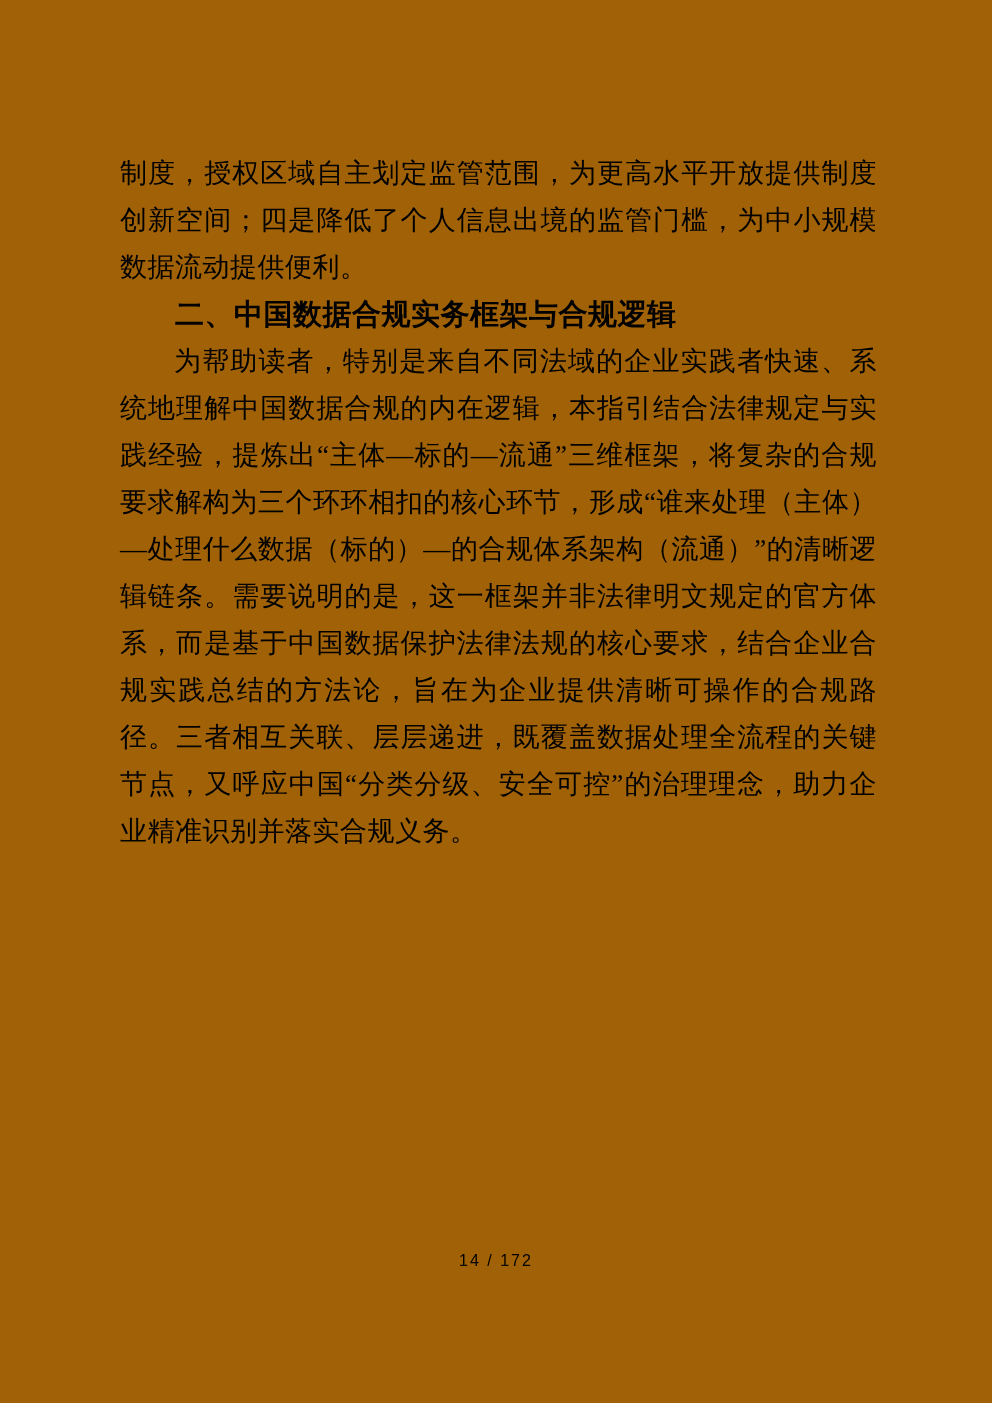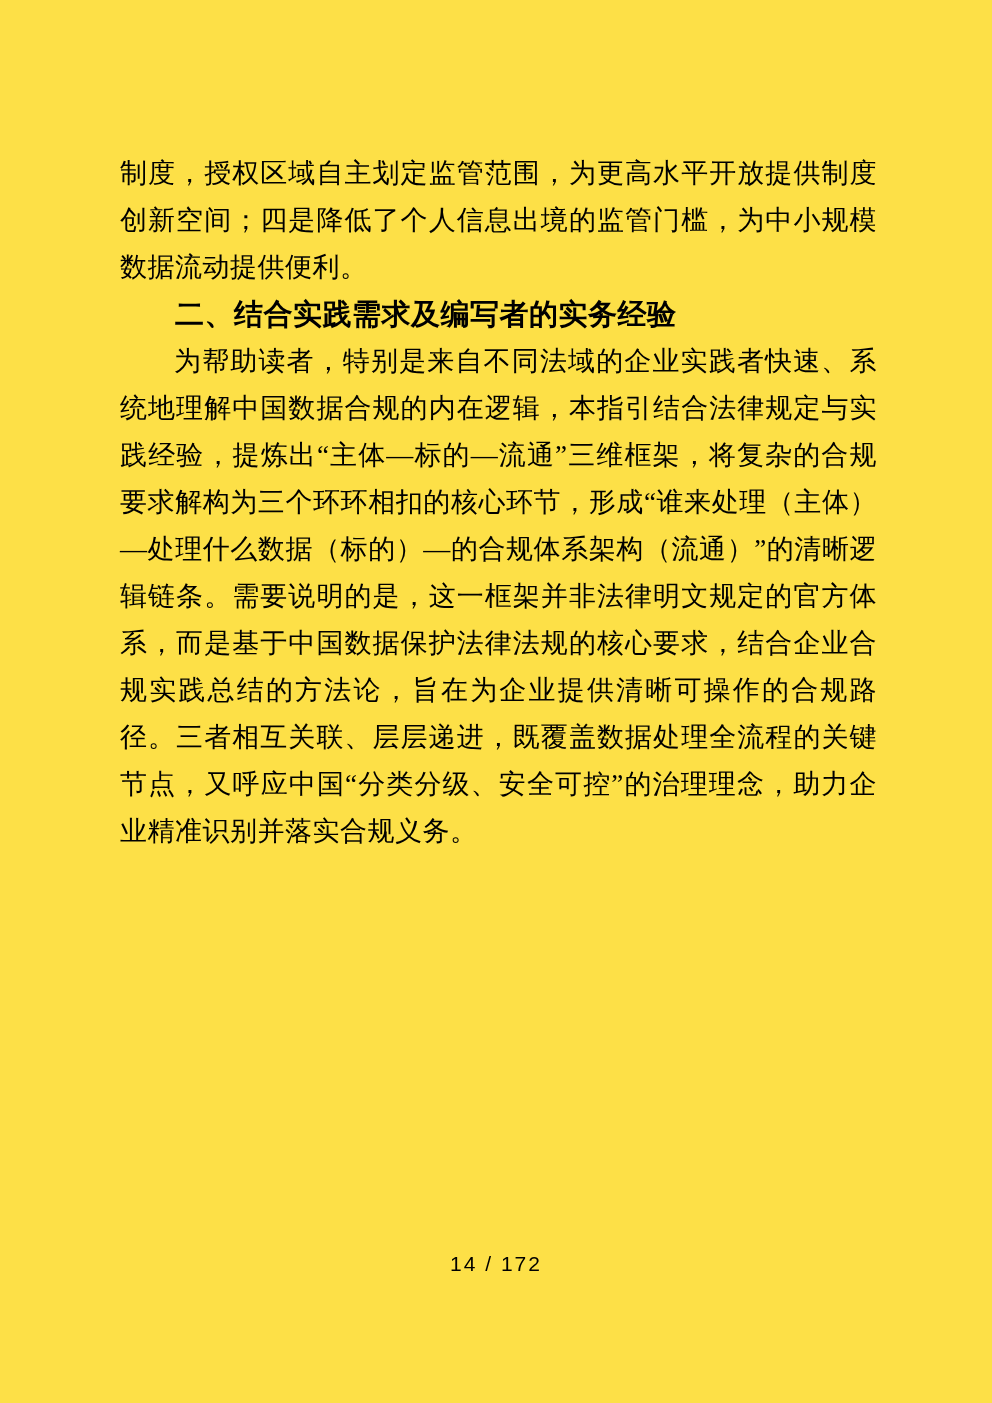--- a/index.html
+++ b/index.html
@@ -11,21 +11,21 @@
     height: 1403px;
     background: #ffffff;
     position: relative;
     overflow: hidden;
     color: #000000;
     font-family: "Liberation Serif", serif;
   }
   .page {
     position: absolute;
     inset: 0;
-    background: #fde047;
+    background: #a16207;
   }
   .body-text {
     position: absolute;
     left: 120px;
     width: 757px;
     top: 150px;
   }
   .para {
     margin: 0;
     font-size: 27px;
@@ -50,30 +50,30 @@
   }
   .footer {
     position: absolute;
     top: 1252px;
     left: 0;
     width: 100%;
     text-align: center;
   }
   .page-number {
     font-family: "Liberation Sans", sans-serif;
-    font-size: 21px;
+    font-size: 16px;
     letter-spacing: 2px;
     color: #000000;
   }
 </style>
 </head>
 <body>
 
 <div class="page">
   <div class="body-text">
     <p class="para no-indent">制度，授权区域自主划定监管范围，为更高水平开放提供制度创新空间；四是降低了个人信息出境的监管门槛，为中小规模数据流动提供便利。</p>
-    <h2 class="heading">二、结合实践需求及编写者的实务经验</h2>
+    <h2 class="heading">二、中国数据合规实务框架与合规逻辑</h2>
     <p class="para">为帮助读者，特别是来自不同法域的企业实践者快速、系统地理解中国数据合规的内在逻辑，本指引结合法律规定与实践经验，提炼出“主体—标的—流通”三维框架，将复杂的合规要求解构为三个环环相扣的核心环节，形成“谁来处理（主体）—处理什么数据（标的）—的合规体系架构（流通）”的清晰逻辑链条。需要说明的是，这一框架并非法律明文规定的官方体系，而是基于中国数据保护法律法规的核心要求，结合企业合规实践总结的方法论，旨在为企业提供清晰可操作的合规路径。三者相互关联、层层递进，既覆盖数据处理全流程的关键节点，又呼应中国“分类分级、安全可控”的治理理念，助力企业精准识别并落实合规义务。</p>
   </div>
   <div class="footer">
     <span class="page-number">14  /  172</span>
   </div>
 </div>
 
 </body></html>

